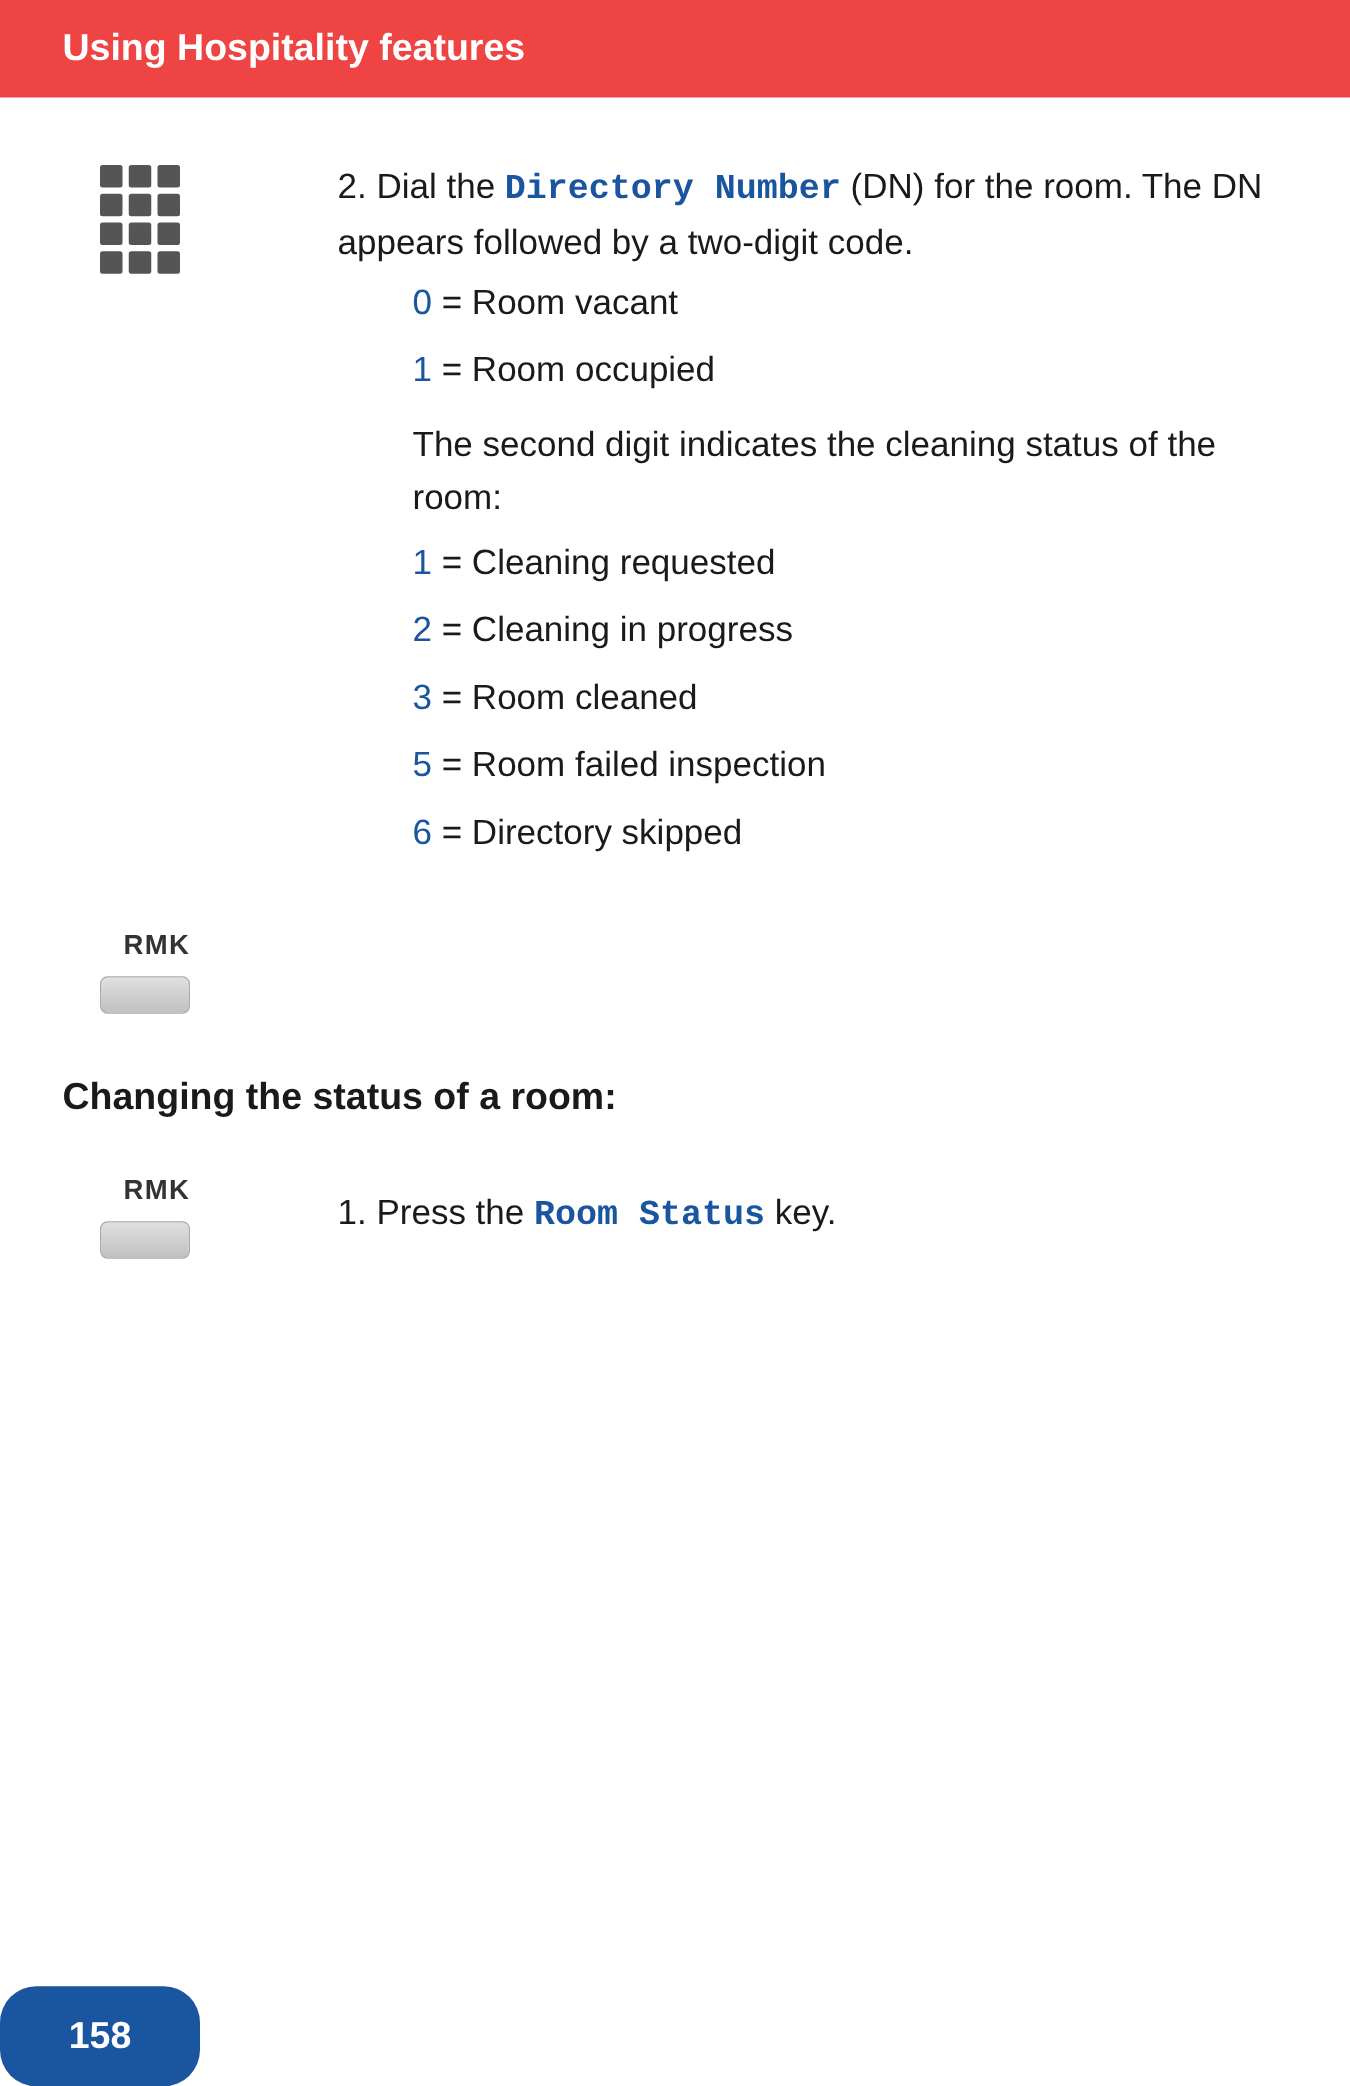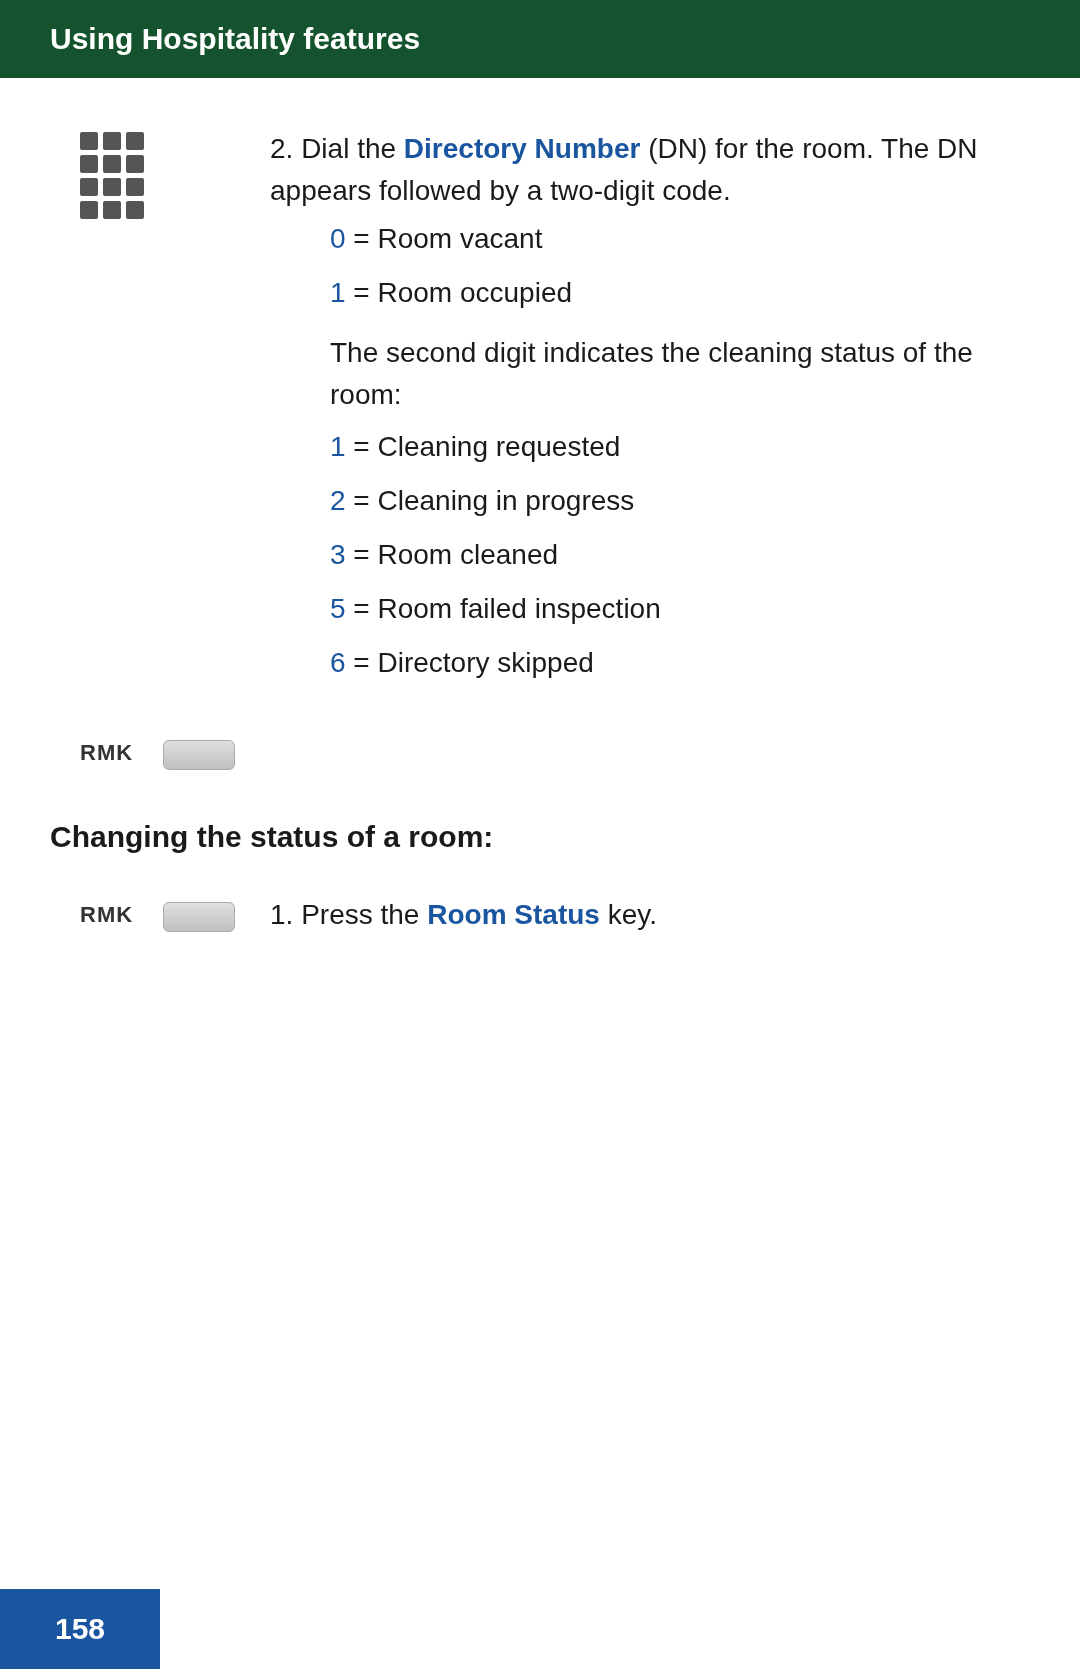--- a/index.html
+++ b/index.html
@@ -12,21 +12,21 @@
       width: 1080px;
       min-height: 1669px;
       background: #ffffff;
       font-family: Arial, sans-serif;
       font-size: 28px;
       color: #1a1a1a;
       position: relative;
     }
 
     .header-bar {
-      background: #14532d;
+      background: #ef4444;
       padding: 22px 50px;
       margin-bottom: 50px;
     }
 
     .header-title {
       color: #ffffff;
       font-size: 30px;
       font-weight: bold;
     }
 
@@ -67,20 +67,21 @@
     .step-text {
       flex: 1;
       font-size: 28px;
       line-height: 1.5;
       color: #1a1a1a;
     }
 
     .highlight-blue {
       color: #1a56a0;
       font-weight: bold;
+      font-family: Liberation Mono, monospace;
     }
 
     .sub-list {
       margin-left: 60px;
       margin-top: 6px;
     }
 
     .sub-list-item {
       margin-bottom: 12px;
       font-size: 28px;
@@ -95,23 +96,24 @@
     .paragraph-text {
       margin-left: 60px;
       margin-top: 18px;
       margin-bottom: 10px;
       font-size: 28px;
       line-height: 1.5;
     }
 
     .rmk-icon-area {
       display: flex;
-      align-items: flex-start;
-      gap: 30px;
+      align-items: flex-end;
+      gap: 12px;
       margin-left: 30px;
+      flex-direction: column;
     }
 
     .rmk-label {
       font-family: Arial, sans-serif;
       font-size: 22px;
       font-weight: bold;
       color: #333333;
       letter-spacing: 1px;
     }
 
@@ -134,20 +136,21 @@
     .footer-bar {
       position: absolute;
       bottom: 0;
       left: 0;
       width: 160px;
       height: 80px;
       background: #1a56a0;
       display: flex;
       align-items: center;
       justify-content: center;
+      border-radius: 29px;
     }
 
     .page-number {
       color: #ffffff;
       font-size: 30px;
       font-weight: bold;
     }
   </style>
 </head>
 <body>

